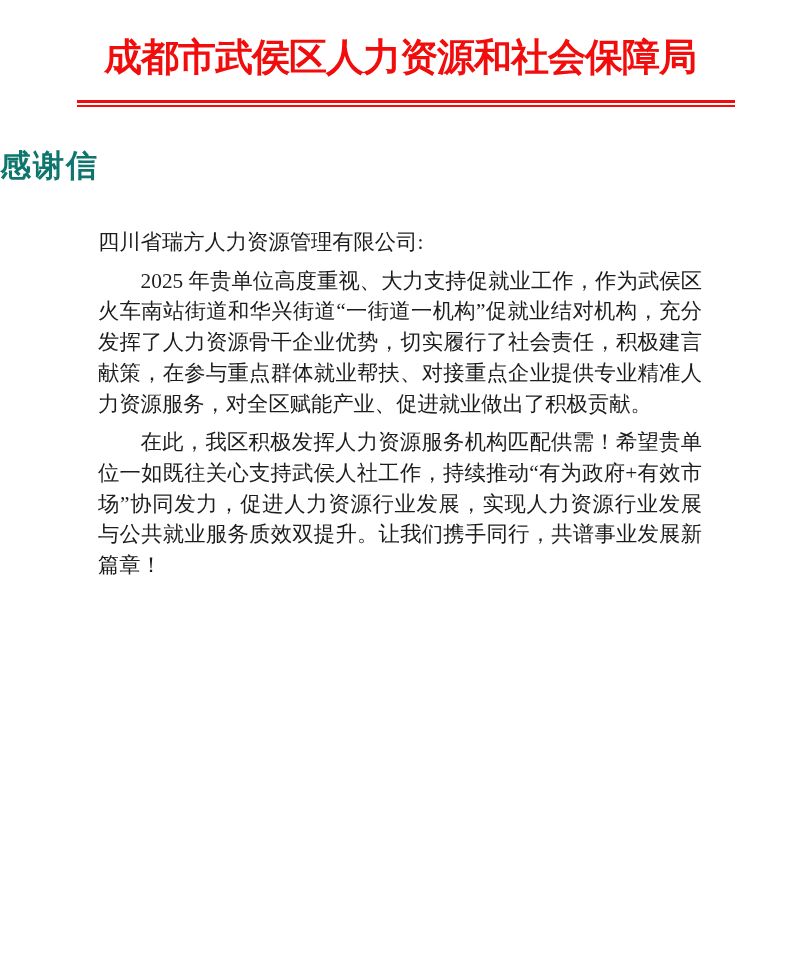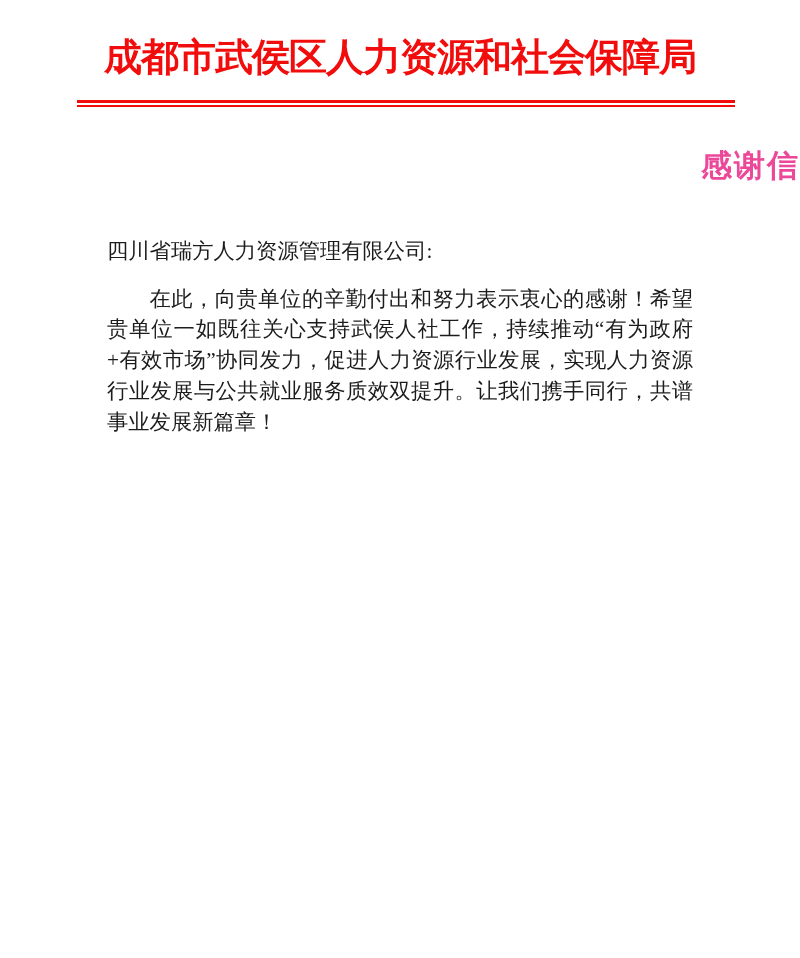--- a/index.html
+++ b/index.html
@@ -25,36 +25,36 @@
   .rule { position: absolute; left: 77px; width: 658px; }
   .rule-header { top: 100px; }
   .rule-header .bar-thick { height: 3px; background: #f20d0d; }
   .rule-header .bar-thin  { height: 1.5px; margin-top: 2px; background: #f20d0d; }
   .rule-footer { top: 922px; }
   .rule-footer .bar-thin  { height: 1.5px; background: #f20d0d; }
   .rule-footer .bar-thick { height: 3px; margin-top: 2px; background: #f20d0d; }
   .letter-title {
     position: absolute;
     top: 145px; left: 0; right: 0;
-    text-align: right;
-    color: #ec4899;
+    text-align: left;
+    color: #0f766e;
     font-size: 31px;
     font-weight: bold;
     letter-spacing: 2px;
   }
   .letter-body {
     position: absolute;
     top: 219px; left: 90px;
     width: 620px;
     color: #1c1c1c;
     font-size: 21.3px;
     line-height: 30.7px;
     text-align: justify;
   }
-  .letter-body p { margin: 17px; }
+  .letter-body p { margin: 8px; }
   .letter-body p.para { text-indent: 2em; }
   .signature-block {
     position: absolute;
     top: 811px;
     right: 109px;
     text-align: center;
     color: #1c1c1c;
     font-size: 21.3px;
     line-height: 28px;
   }
@@ -78,21 +78,22 @@
 
   <div class="rule rule-header">
     <div class="bar-thick"></div>
     <div class="bar-thin"></div>
   </div>
 
   <div class="letter-title">感谢信</div>
 
   <div class="letter-body">
     <p class="salutation">四川省瑞方人力资源管理有限公司:</p>
-    <p class="para">在此，向贵单位的辛勤付出和努力表示衷心的感谢！希望贵单位一如既往关心支持武侯人社工作，持续推动“有为政府+有效市场”协同发力，促进人力资源行业发展，实现人力资源行业发展与公共就业服务质效双提升。让我们携手同行，共谱事业发展新篇章！</p>
+    <p class="para">2025 年贵单位高度重视、大力支持促就业工作，作为武侯区火车南站街道和华兴街道“一街道一机构”促就业结对机构，充分发挥了人力资源骨干企业优势，切实履行了社会责任，积极建言献策，在参与重点群体就业帮扶、对接重点企业提供专业精准人力资源服务，对全区赋能产业、促进就业做出了积极贡献。</p>
+    <p class="para">在此，我区积极发挥人力资源服务机构匹配供需！希望贵单位一如既往关心支持武侯人社工作，持续推动“有为政府+有效市场”协同发力，促进人力资源行业发展，实现人力资源行业发展与公共就业服务质效双提升。让我们携手同行，共谱事业发展新篇章！</p>
   </div>
 
   <div class="signature-block">
     <div class="sig-org">成都市武侯区人力资源和社会保障局</div>
     <div class="sig-date">2026 年 2 月 10 日</div>
   </div>
 
   <svg class="seal" viewBox="-95 -95 190 190" xmlns="http://www.w3.org/2000/svg">
     <circle r="84" fill="none" stroke="#e42522" stroke-width="7"></circle>
     <path fill="#e42522" transform="translate(0,-13)" d="M0,-30 L6.8,-9.3 L28.5,-9.3 L11,3.6 L17.6,24.3 L0,11.5 L-17.6,24.3 L-11,3.6 L-28.5,-9.3 L-6.8,-9.3 Z"></path>

